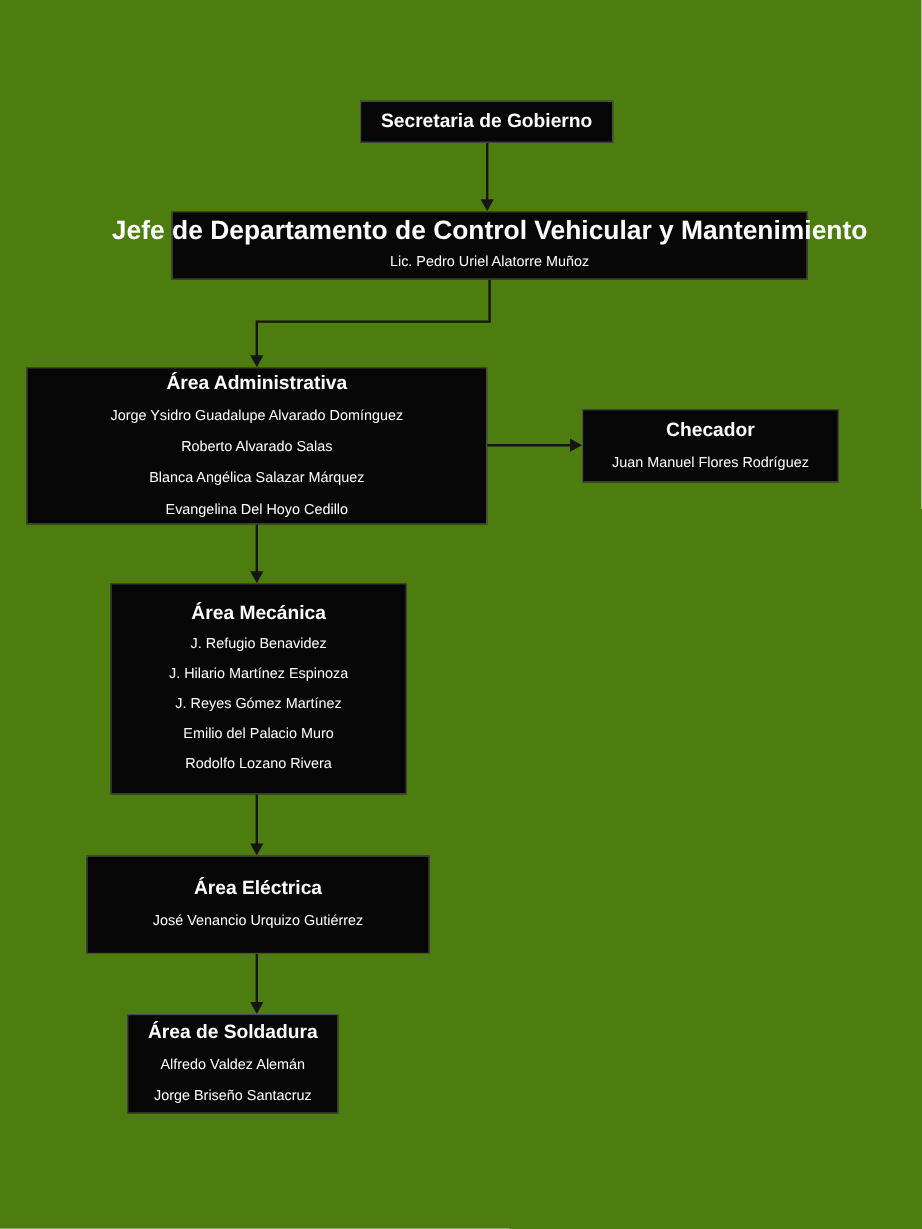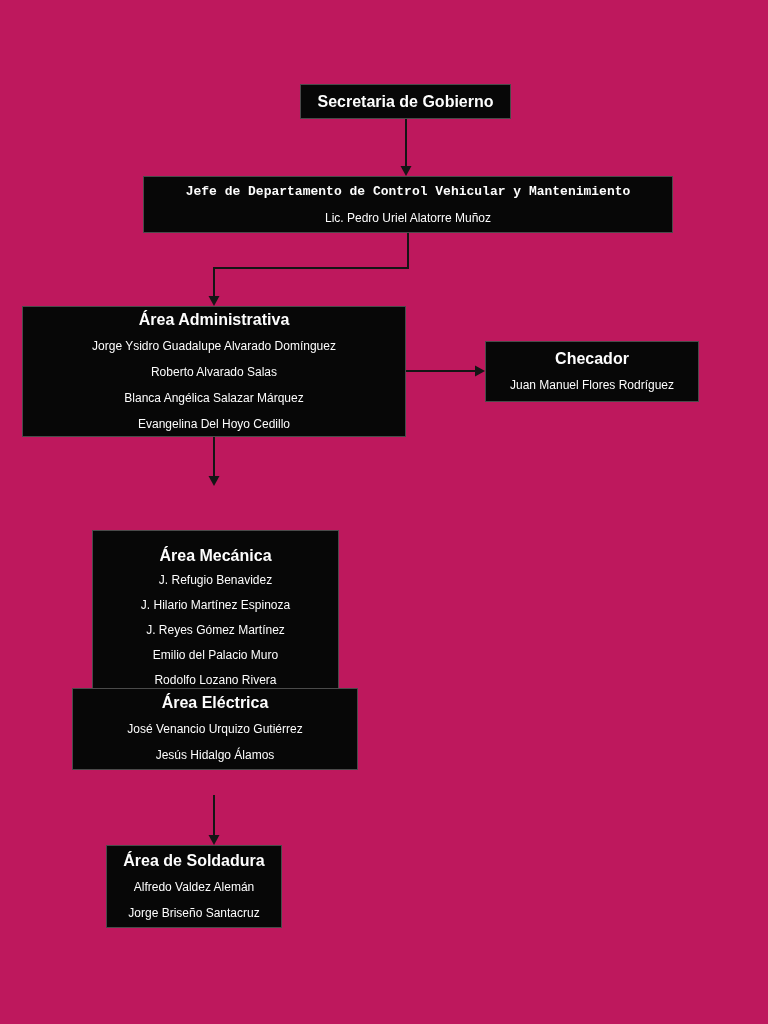--- a/index.html
+++ b/index.html
@@ -5,21 +5,21 @@
   html, body {
     margin: 0;
     padding: 0;
     background: #ffffff;
     font-family: "Liberation Sans", "DejaVu Sans", sans-serif;
   }
   .canvas {
     position: relative;
     width: 768px;
     height: 1024px;
-    background: #be185d;
+    background: #4d7c0f;
     overflow: hidden;
   }
   .connectors {
     position: absolute;
     left: 0;
     top: 0;
     width: 768px;
     height: 1024px;
     pointer-events: none;
   }
@@ -36,22 +36,21 @@
     text-align: center;
     line-height: 26px;
     padding: 2px 4px;
   }
   .node .title {
     font-weight: bold;
     font-size: 16px;
     white-space: nowrap;
   }
   .node .title.big {
-    font-size: 13px;
-    font-family: Liberation Mono, monospace;
+    font-size: 22px;
   }
   .node .member {
     font-weight: normal;
     font-size: 12px;
     white-space: nowrap;
   }
   .node.tight { line-height: 25px; }
 </style>
 </head>
 <body>
@@ -106,33 +105,32 @@
     <div class="member">Roberto Alvarado Salas</div>
     <div class="member">Blanca Angélica Salazar Márquez</div>
     <div class="member">Evangelina Del Hoyo Cedillo</div>
   </div>
 
   <div class="node" style="left:485px; top:341px; width:214px; height:61px;">
     <div class="title">Checador</div>
     <div class="member">Juan Manuel Flores Rodríguez</div>
   </div>
 
-  <div class="node tight" style="left:92px; top:486px; width:247px; height:176px;margin-top:44px;">
+  <div class="node tight" style="left:92px; top:486px; width:247px; height:176px;">
     <div class="title">Área Mecánica</div>
     <div class="member">J. Refugio Benavidez</div>
     <div class="member">J. Hilario Martínez Espinoza</div>
     <div class="member">J. Reyes Gómez Martínez</div>
     <div class="member">Emilio del Palacio Muro</div>
     <div class="member">Rodolfo Lozano Rivera</div>
   </div>
 
-  <div class="node" style="left:72px; top:688px; width:286px; height:82px;">
+  <div class="node" style="left:72px; top:713px; width:286px; height:82px;">
     <div class="title">Área Eléctrica</div>
     <div class="member">José Venancio Urquizo Gutiérrez</div>
-    <div class="member">Jesús Hidalgo Álamos</div>
   </div>
 
   <div class="node" style="left:106px; top:845px; width:176px; height:83px;">
     <div class="title">Área de Soldadura</div>
     <div class="member">Alfredo Valdez Alemán</div>
     <div class="member">Jorge Briseño Santacruz</div>
   </div>
 
 </div>
 

